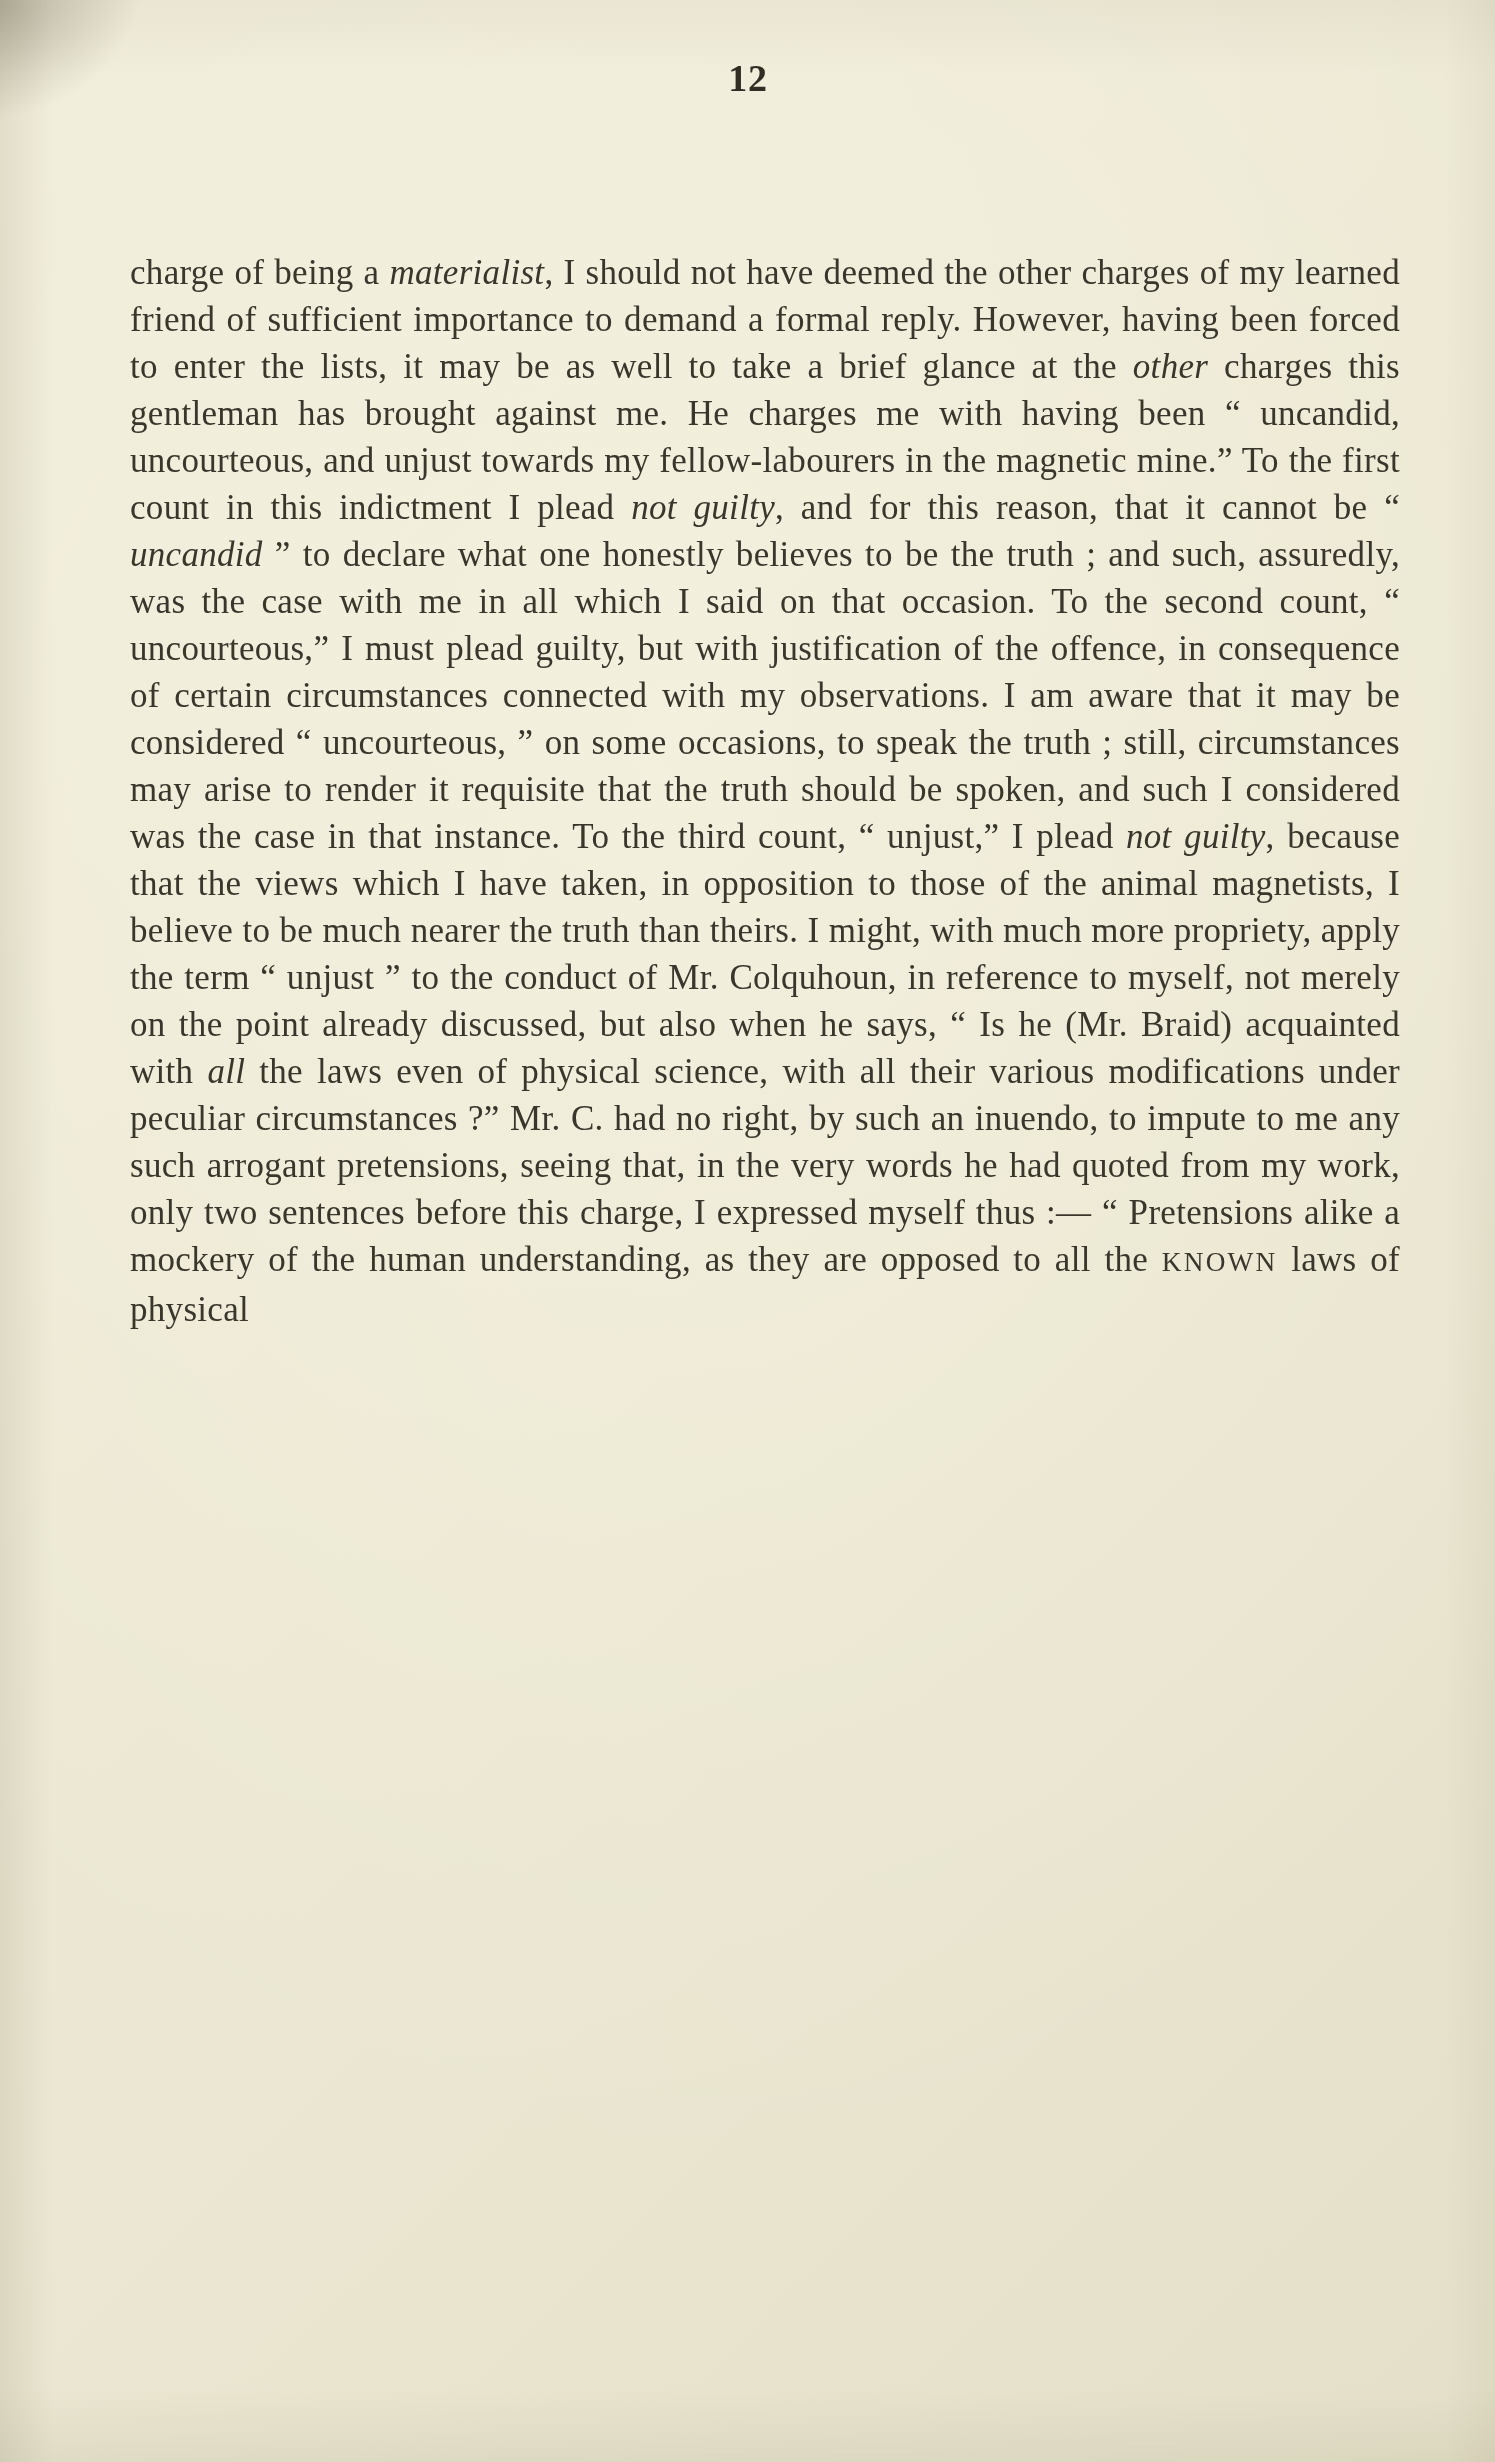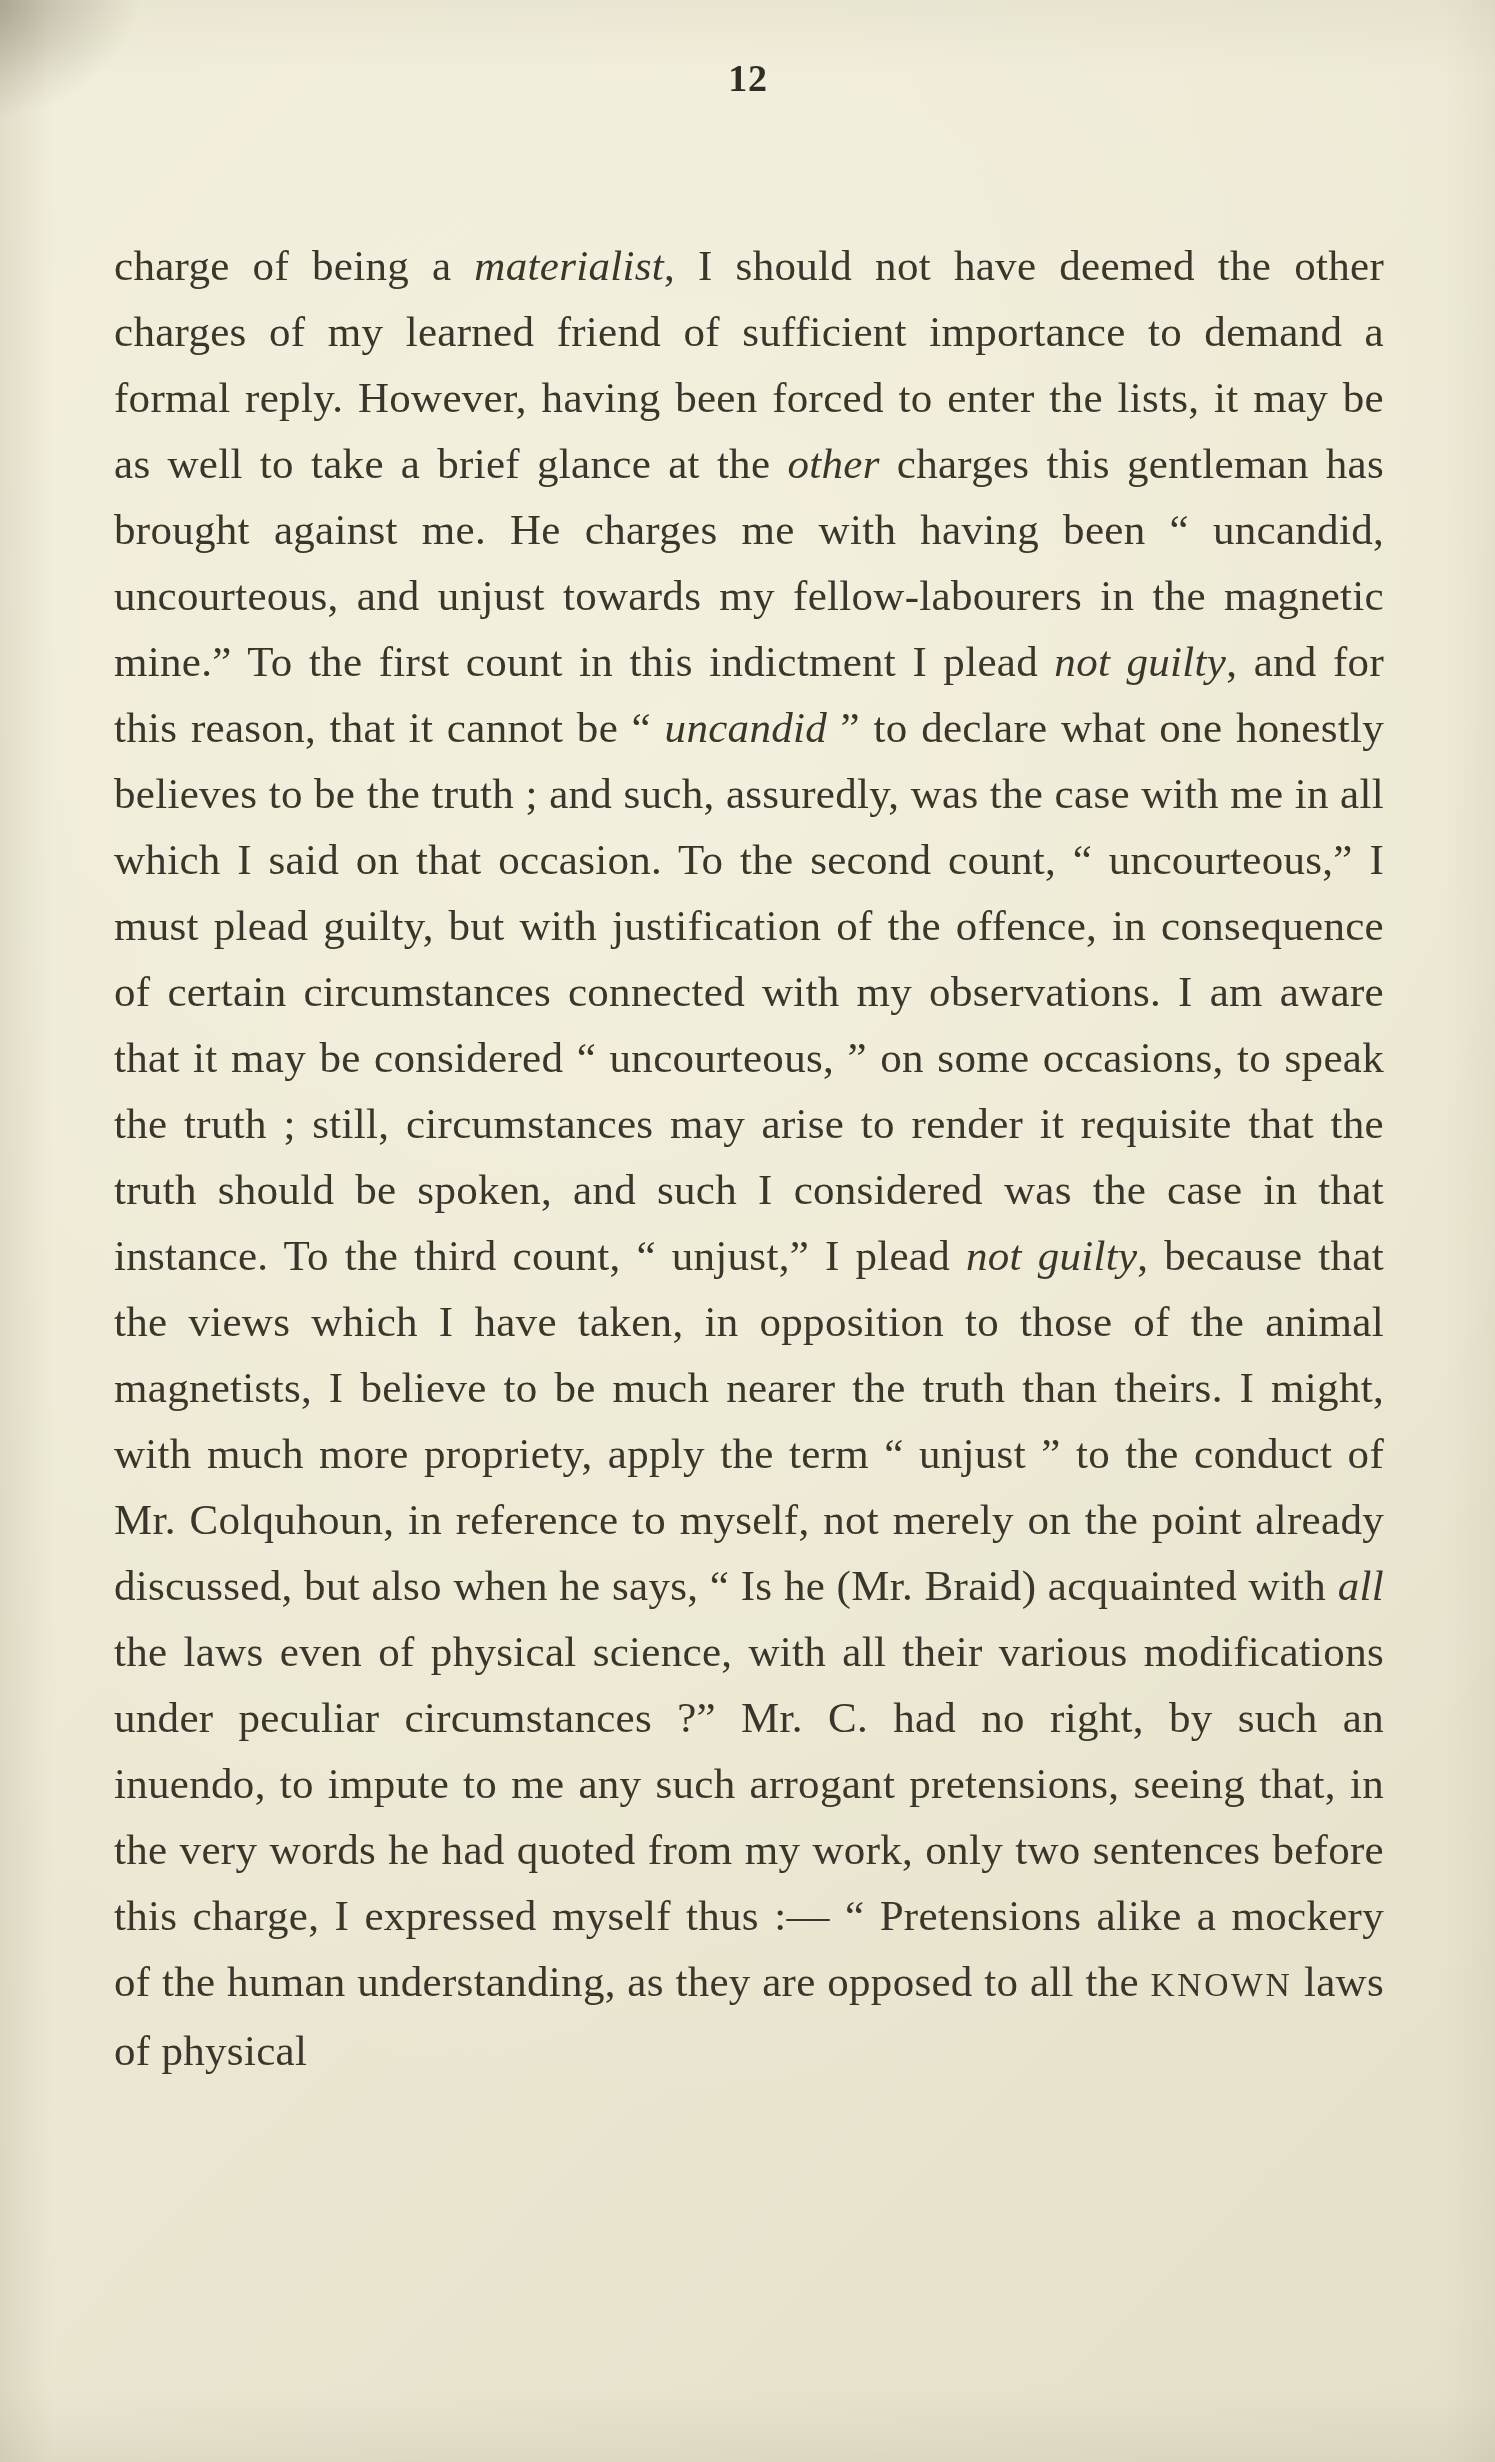--- a/index.html
+++ b/index.html
@@ -53,23 +53,23 @@
     font-size: 38px;
     font-weight: bold;
     letter-spacing: 0.8px;
     color: #302d25;
   }
   .body-text {
     position: absolute;
     top: 233px;
     left: 114px;
     width: 1270px;
-    margin: 0;
-    font-size: 43px;
-    line-height: 66px;
+    margin: 16px;
+    font-size: 35px;
+    line-height: 47px;
     letter-spacing: 0.3px;
     text-align: justify;
     color: #3a362c;
   }
   .body-text em {
     font-style: italic;
   }
   .smallcaps {
     font-size: 0.78em;
     letter-spacing: 0.08em;

